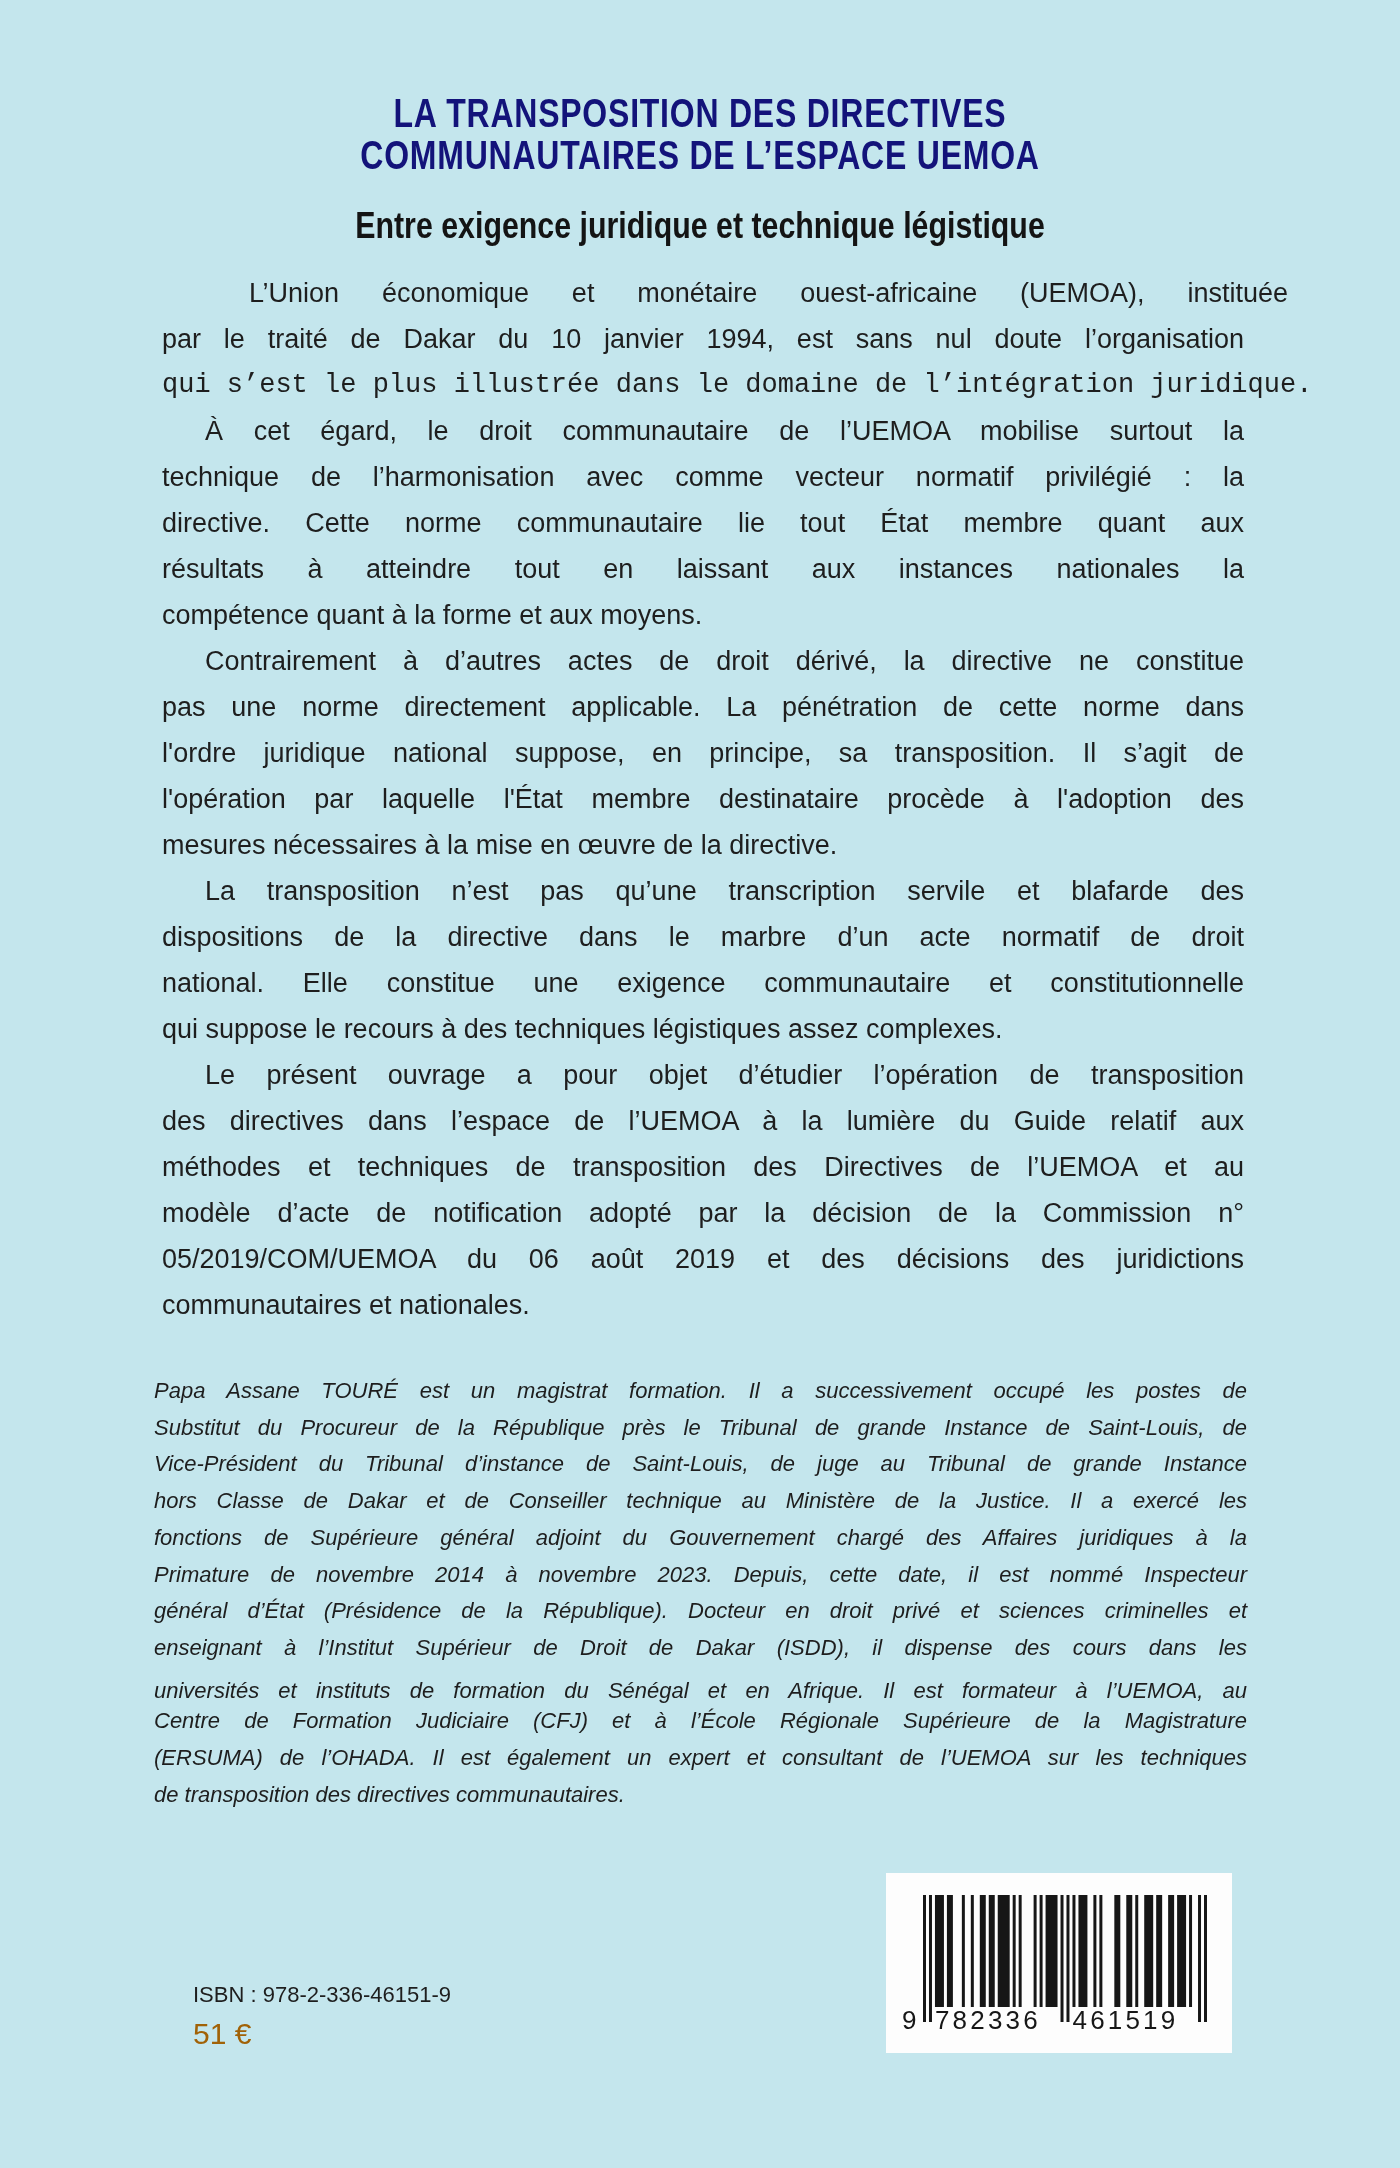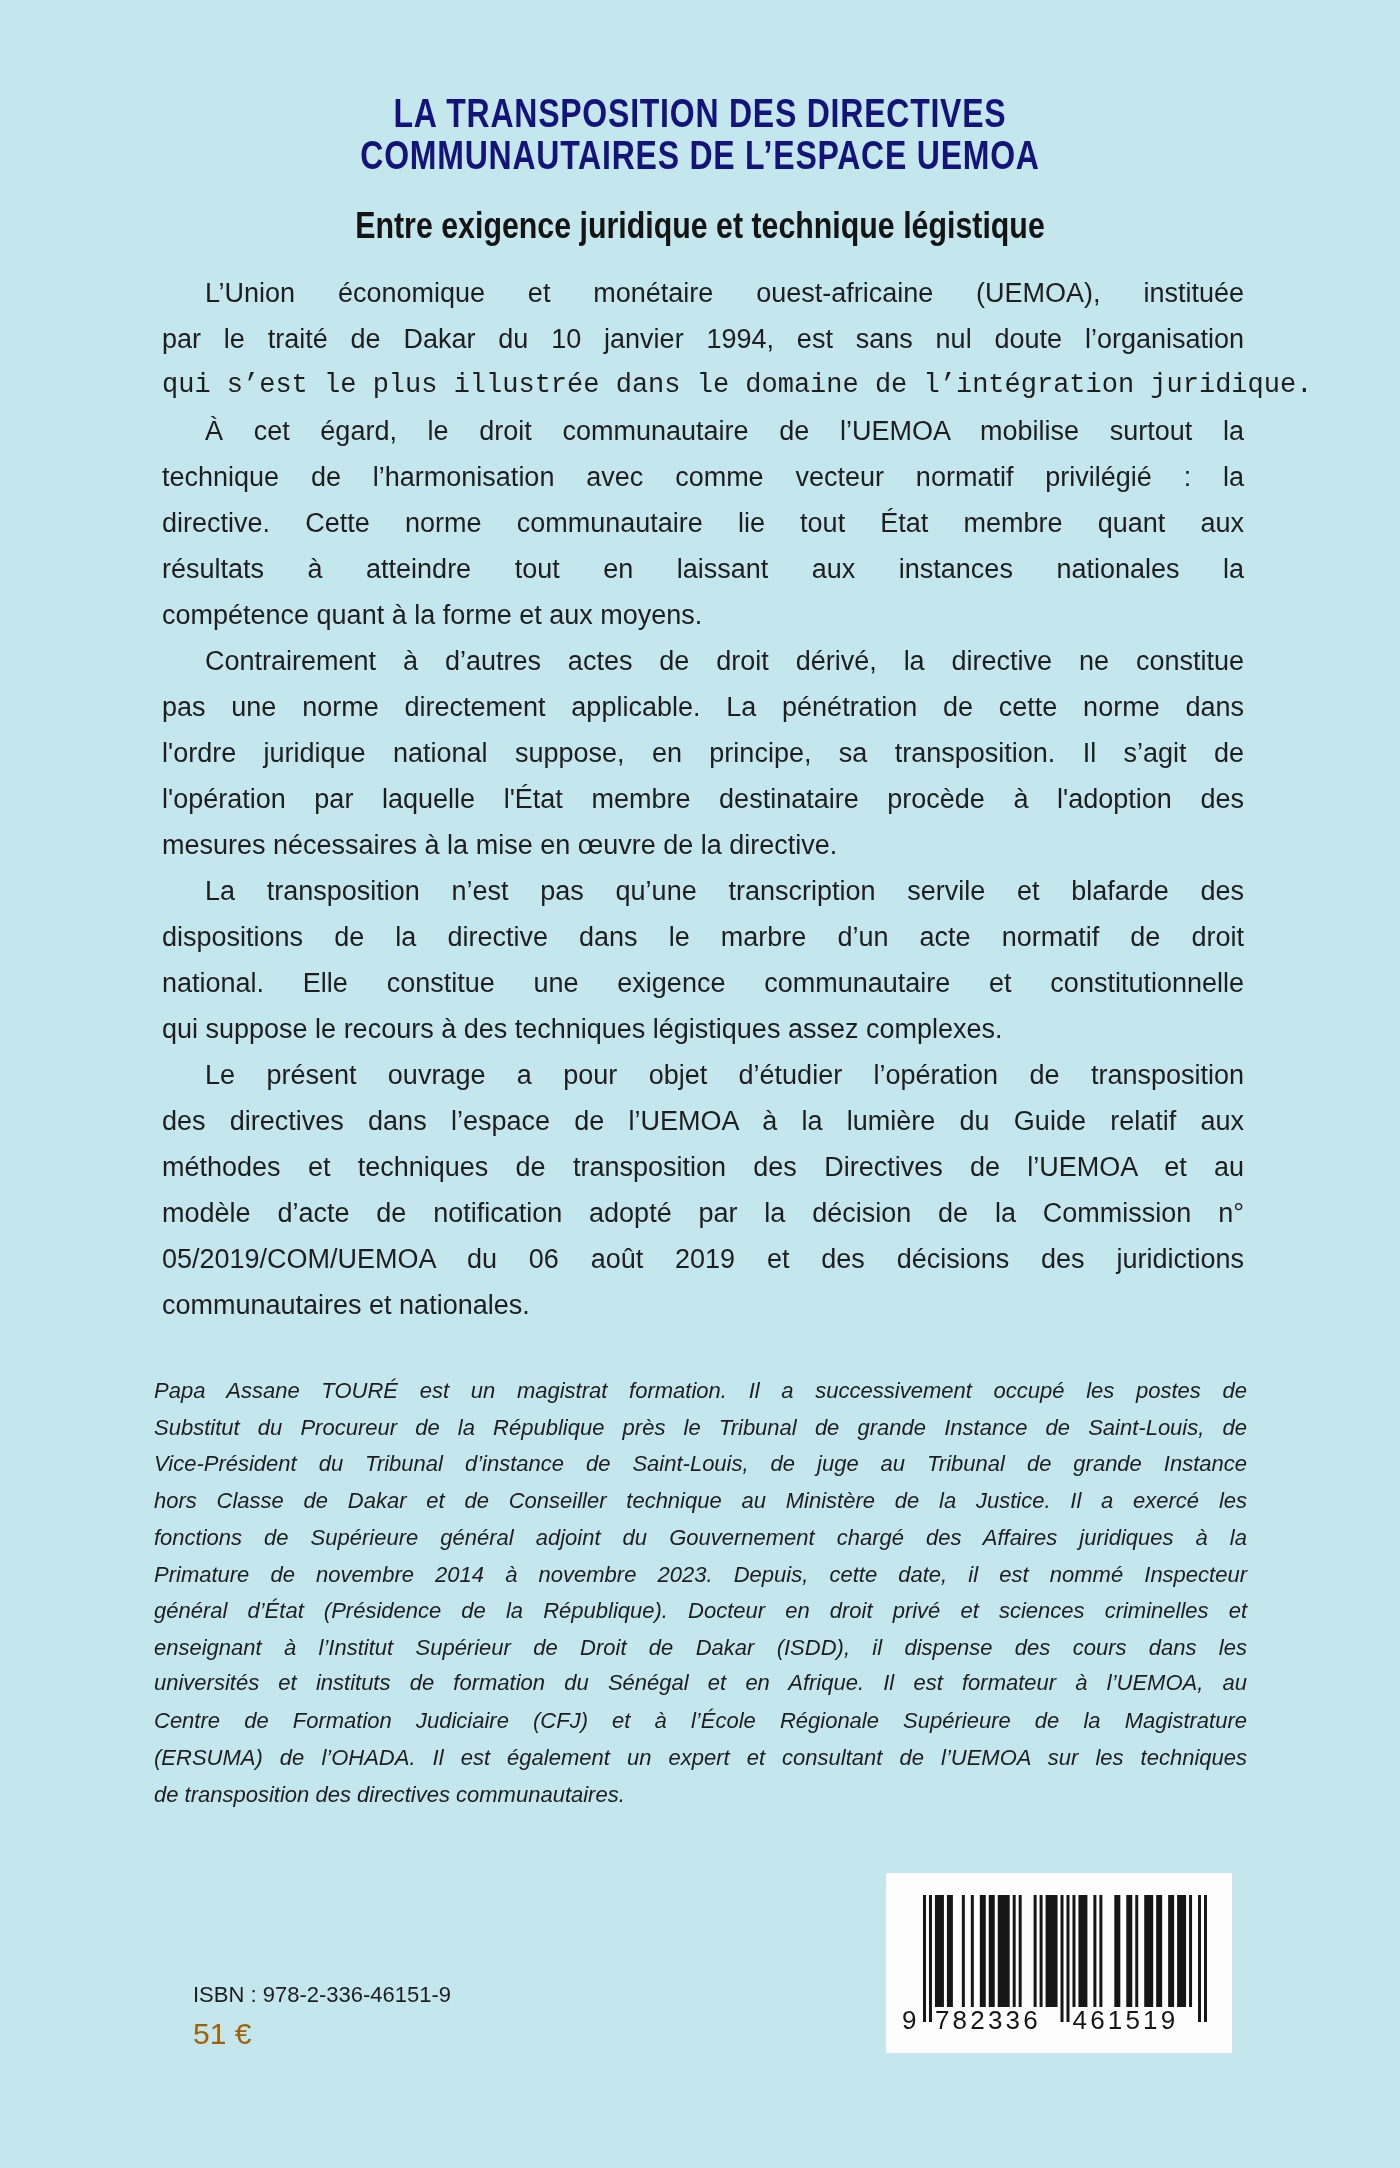--- a/index.html
+++ b/index.html
@@ -52,21 +52,21 @@
 
   <h1 style="margin:0">
     <div class="title-line" style="top:93px">LA TRANSPOSITION DES DIRECTIVES</div>
     <div class="title-line" style="top:135px">COMMUNAUTAIRES DE L’ESPACE UEMOA</div>
   </h1>
 
   <h2 class="subtitle" style="top:207px; margin:0">Entre exigence juridique et technique légistique</h2>
 
   <div class="body-col" id="summary" style="top: 270px;">
       <div>
-        <div class="line indent" style="top: 0px;">L’Union économique et monétaire ouest-africaine (UEMOA), instituée</div>
+        <div class="line indent" style="top: 0px; margin-left: 44px;">L’Union économique et monétaire ouest-africaine (UEMOA), instituée</div>
         <div class="line" style="top: 46px;">par le traité de Dakar du 10 janvier 1994, est sans nul doute l’organisation</div>
         <div class="line last" style="top: 92px; font-family: Liberation Mono, monospace;">qui s’est le plus illustrée dans le domaine de l’intégration juridique.</div>
       </div>
       <div>
         <div class="line indent" style="top: 138px;">À cet égard, le droit communautaire de l’UEMOA mobilise surtout la</div>
         <div class="line" style="top: 184px;">technique de l’harmonisation avec comme vecteur normatif privilégié : la</div>
         <div class="line" style="top: 230px;">directive. Cette norme communautaire lie tout État membre quant aux</div>
         <div class="line" style="top: 276px;">résultats à atteindre tout en laissant aux instances nationales la</div>
         <div class="line last" style="top: 322px;">compétence quant à la forme et aux moyens.</div>
       </div>
@@ -95,21 +95,21 @@
 
   <div class="bio-col" id="bio" style="top: 1372px;">
       <div class="bline" style="top: 0px;"><b>Papa Assane TOURÉ</b><span> est un magistrat formation. Il a successivement occupé les postes de</span></div>
       <div class="bline" style="top: 36.7px;">Substitut du Procureur de la République près le Tribunal de grande Instance de Saint-Louis, de</div>
       <div class="bline" style="top: 73.4px;">Vice-Président du Tribunal d’instance de Saint-Louis, de juge au Tribunal de grande Instance</div>
       <div class="bline" style="top: 110.1px;">hors Classe de Dakar et de Conseiller technique au Ministère de la Justice. Il a exercé les</div>
       <div class="bline" style="top: 146.8px;">fonctions de Supérieure général adjoint du Gouvernement chargé des Affaires juridiques à la</div>
       <div class="bline" style="top: 183.5px;">Primature de novembre 2014 à novembre 2023. Depuis, cette date, il est nommé Inspecteur</div>
       <div class="bline" style="top: 220.2px;">général d’État (Présidence de la République). Docteur en droit privé et sciences criminelles et</div>
       <div class="bline" style="top: 256.9px;">enseignant à l’Institut Supérieur de Droit de Dakar (ISDD), il dispense des cours dans les</div>
-      <div class="bline" style="top: 292px;">universités et instituts de formation du Sénégal et en Afrique. Il est formateur à l’UEMOA, au</div>
+      <div class="bline" style="top: 300px;">universités et instituts de formation du Sénégal et en Afrique. Il est formateur à l’UEMOA, au</div>
       <div class="bline" style="top: 330.3px;">Centre de Formation Judiciaire (CFJ) et à l’École Régionale Supérieure de la Magistrature</div>
       <div class="bline" style="top: 367px;">(ERSUMA) de l’OHADA. Il est également un expert et consultant de l’UEMOA sur les techniques</div>
       <div class="bline last" style="top: 403.7px;">de transposition des directives communautaires.</div>
     </div>
 
   <div class="isbn">ISBN : 978-2-336-46151-9</div>
   <div class="price">51 €</div>
 
   <div class="barcode-box">
     <svg id="barcode-svg" width="346" height="180">

